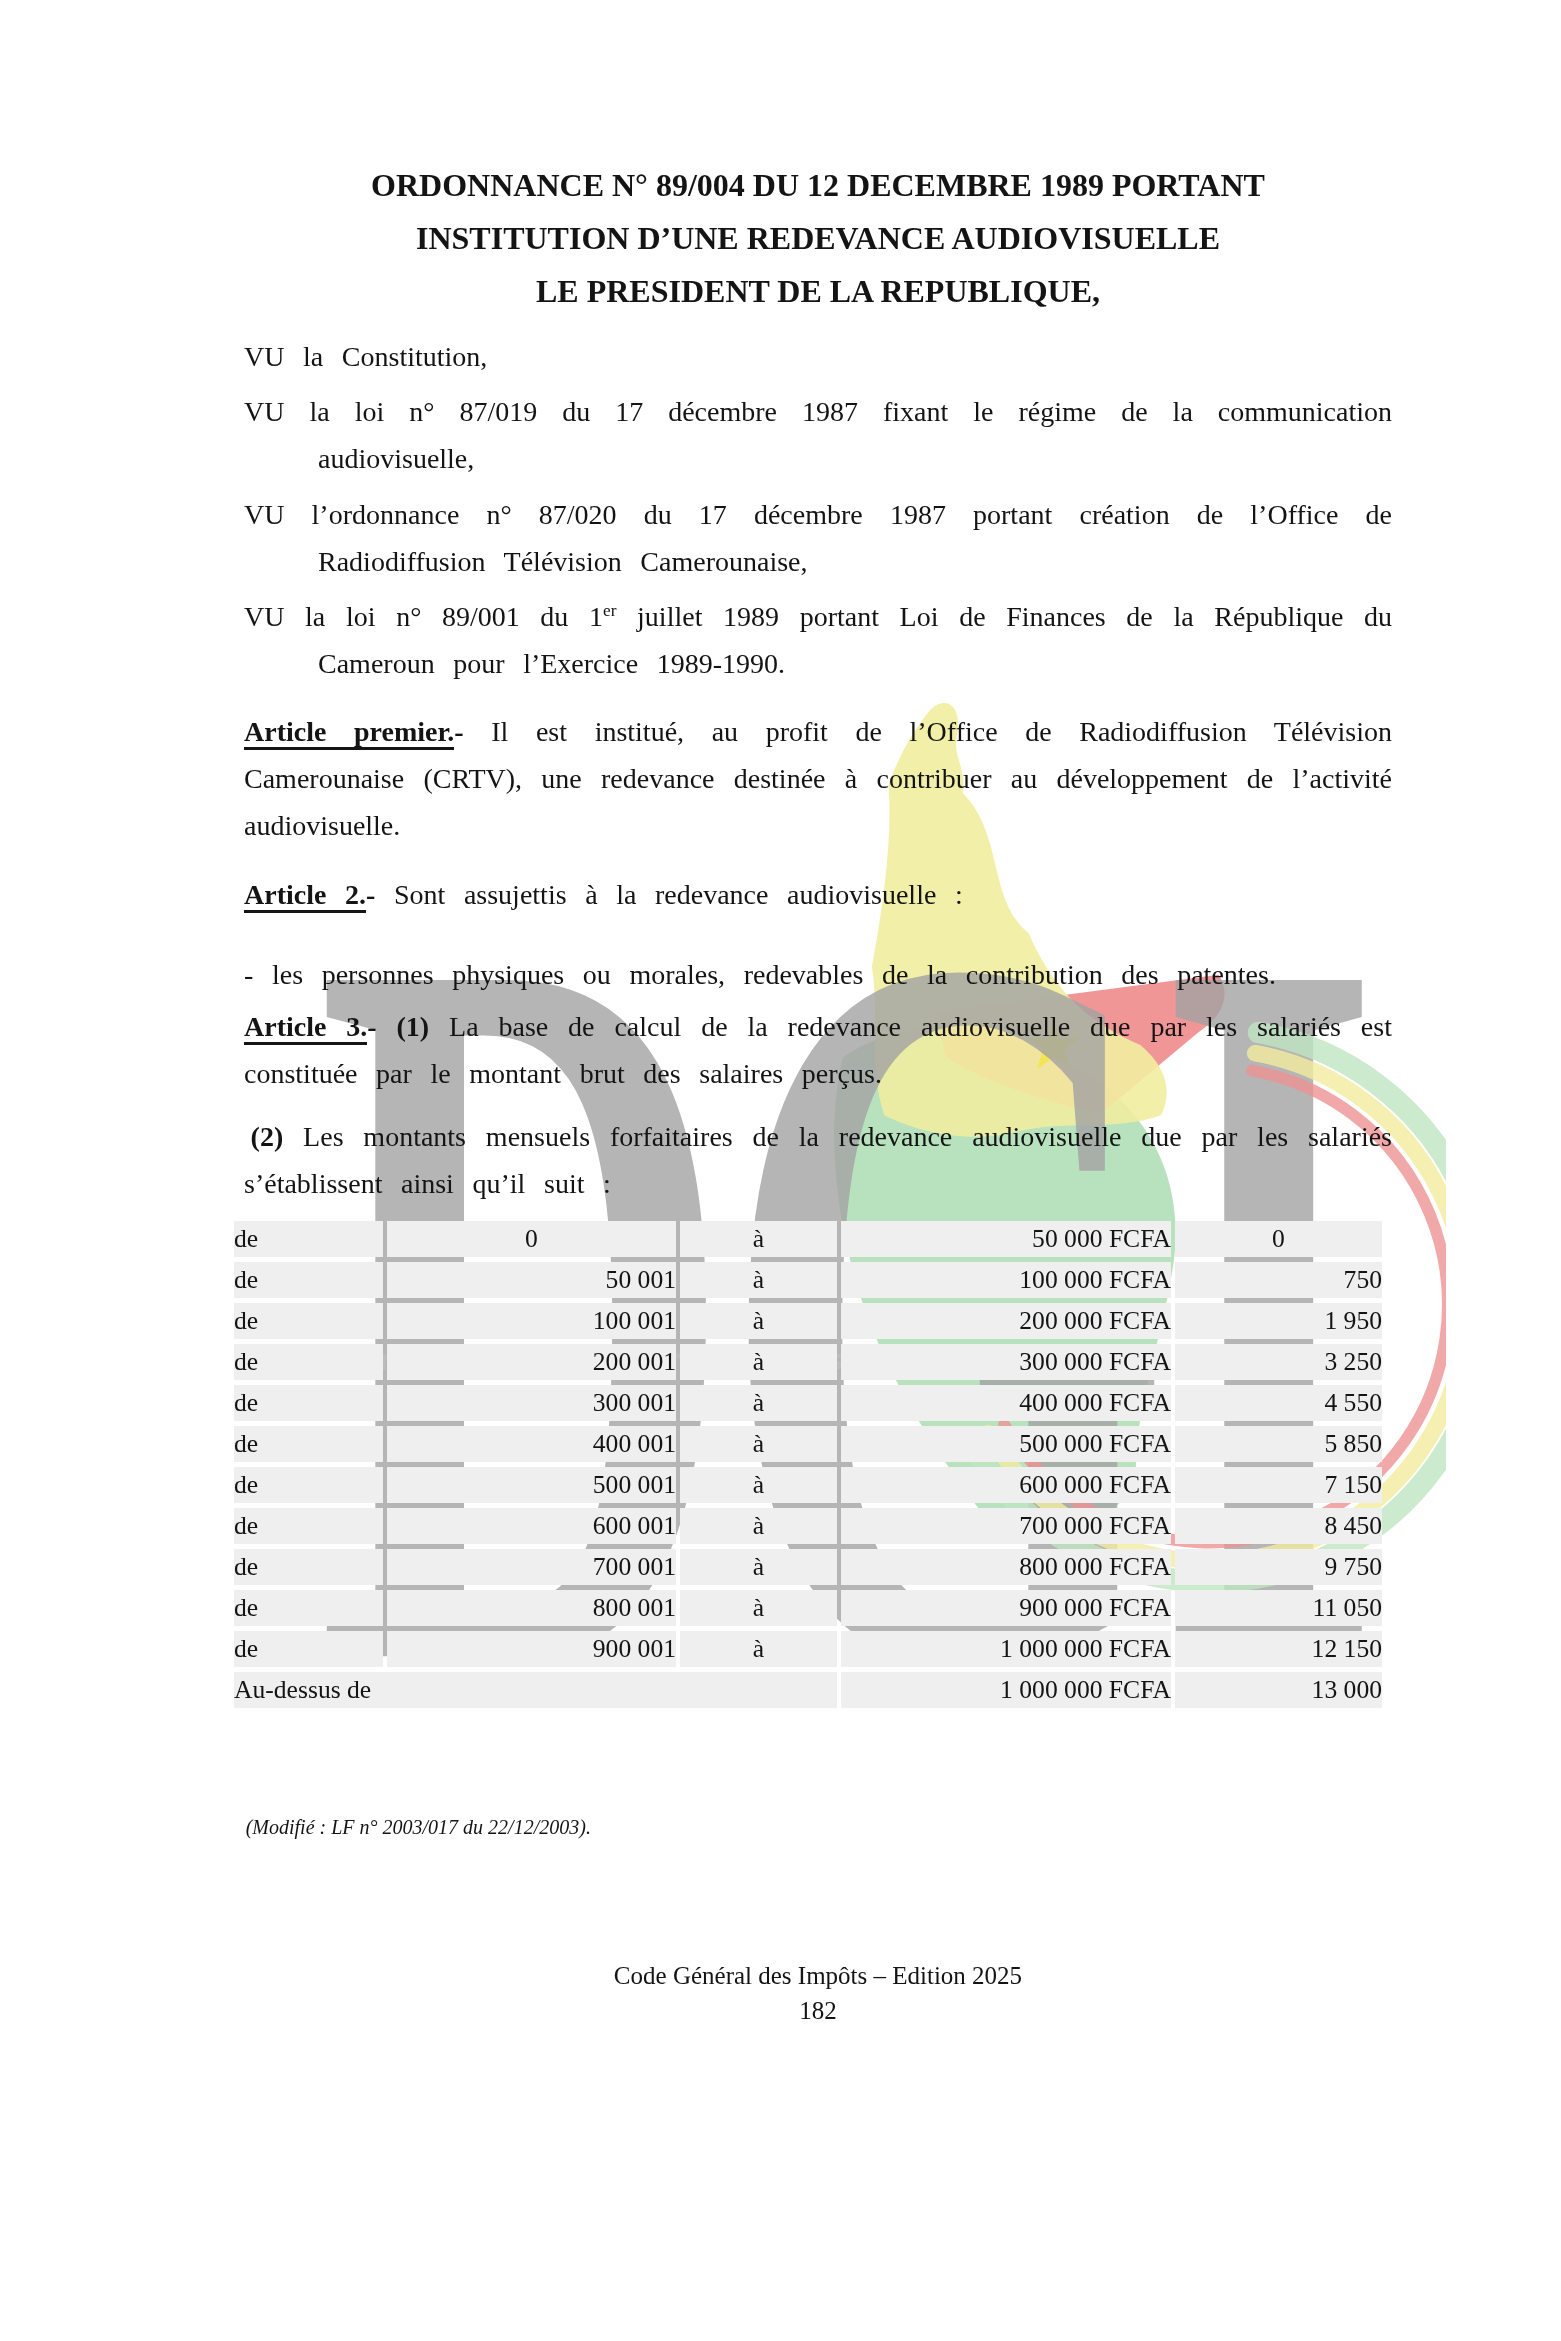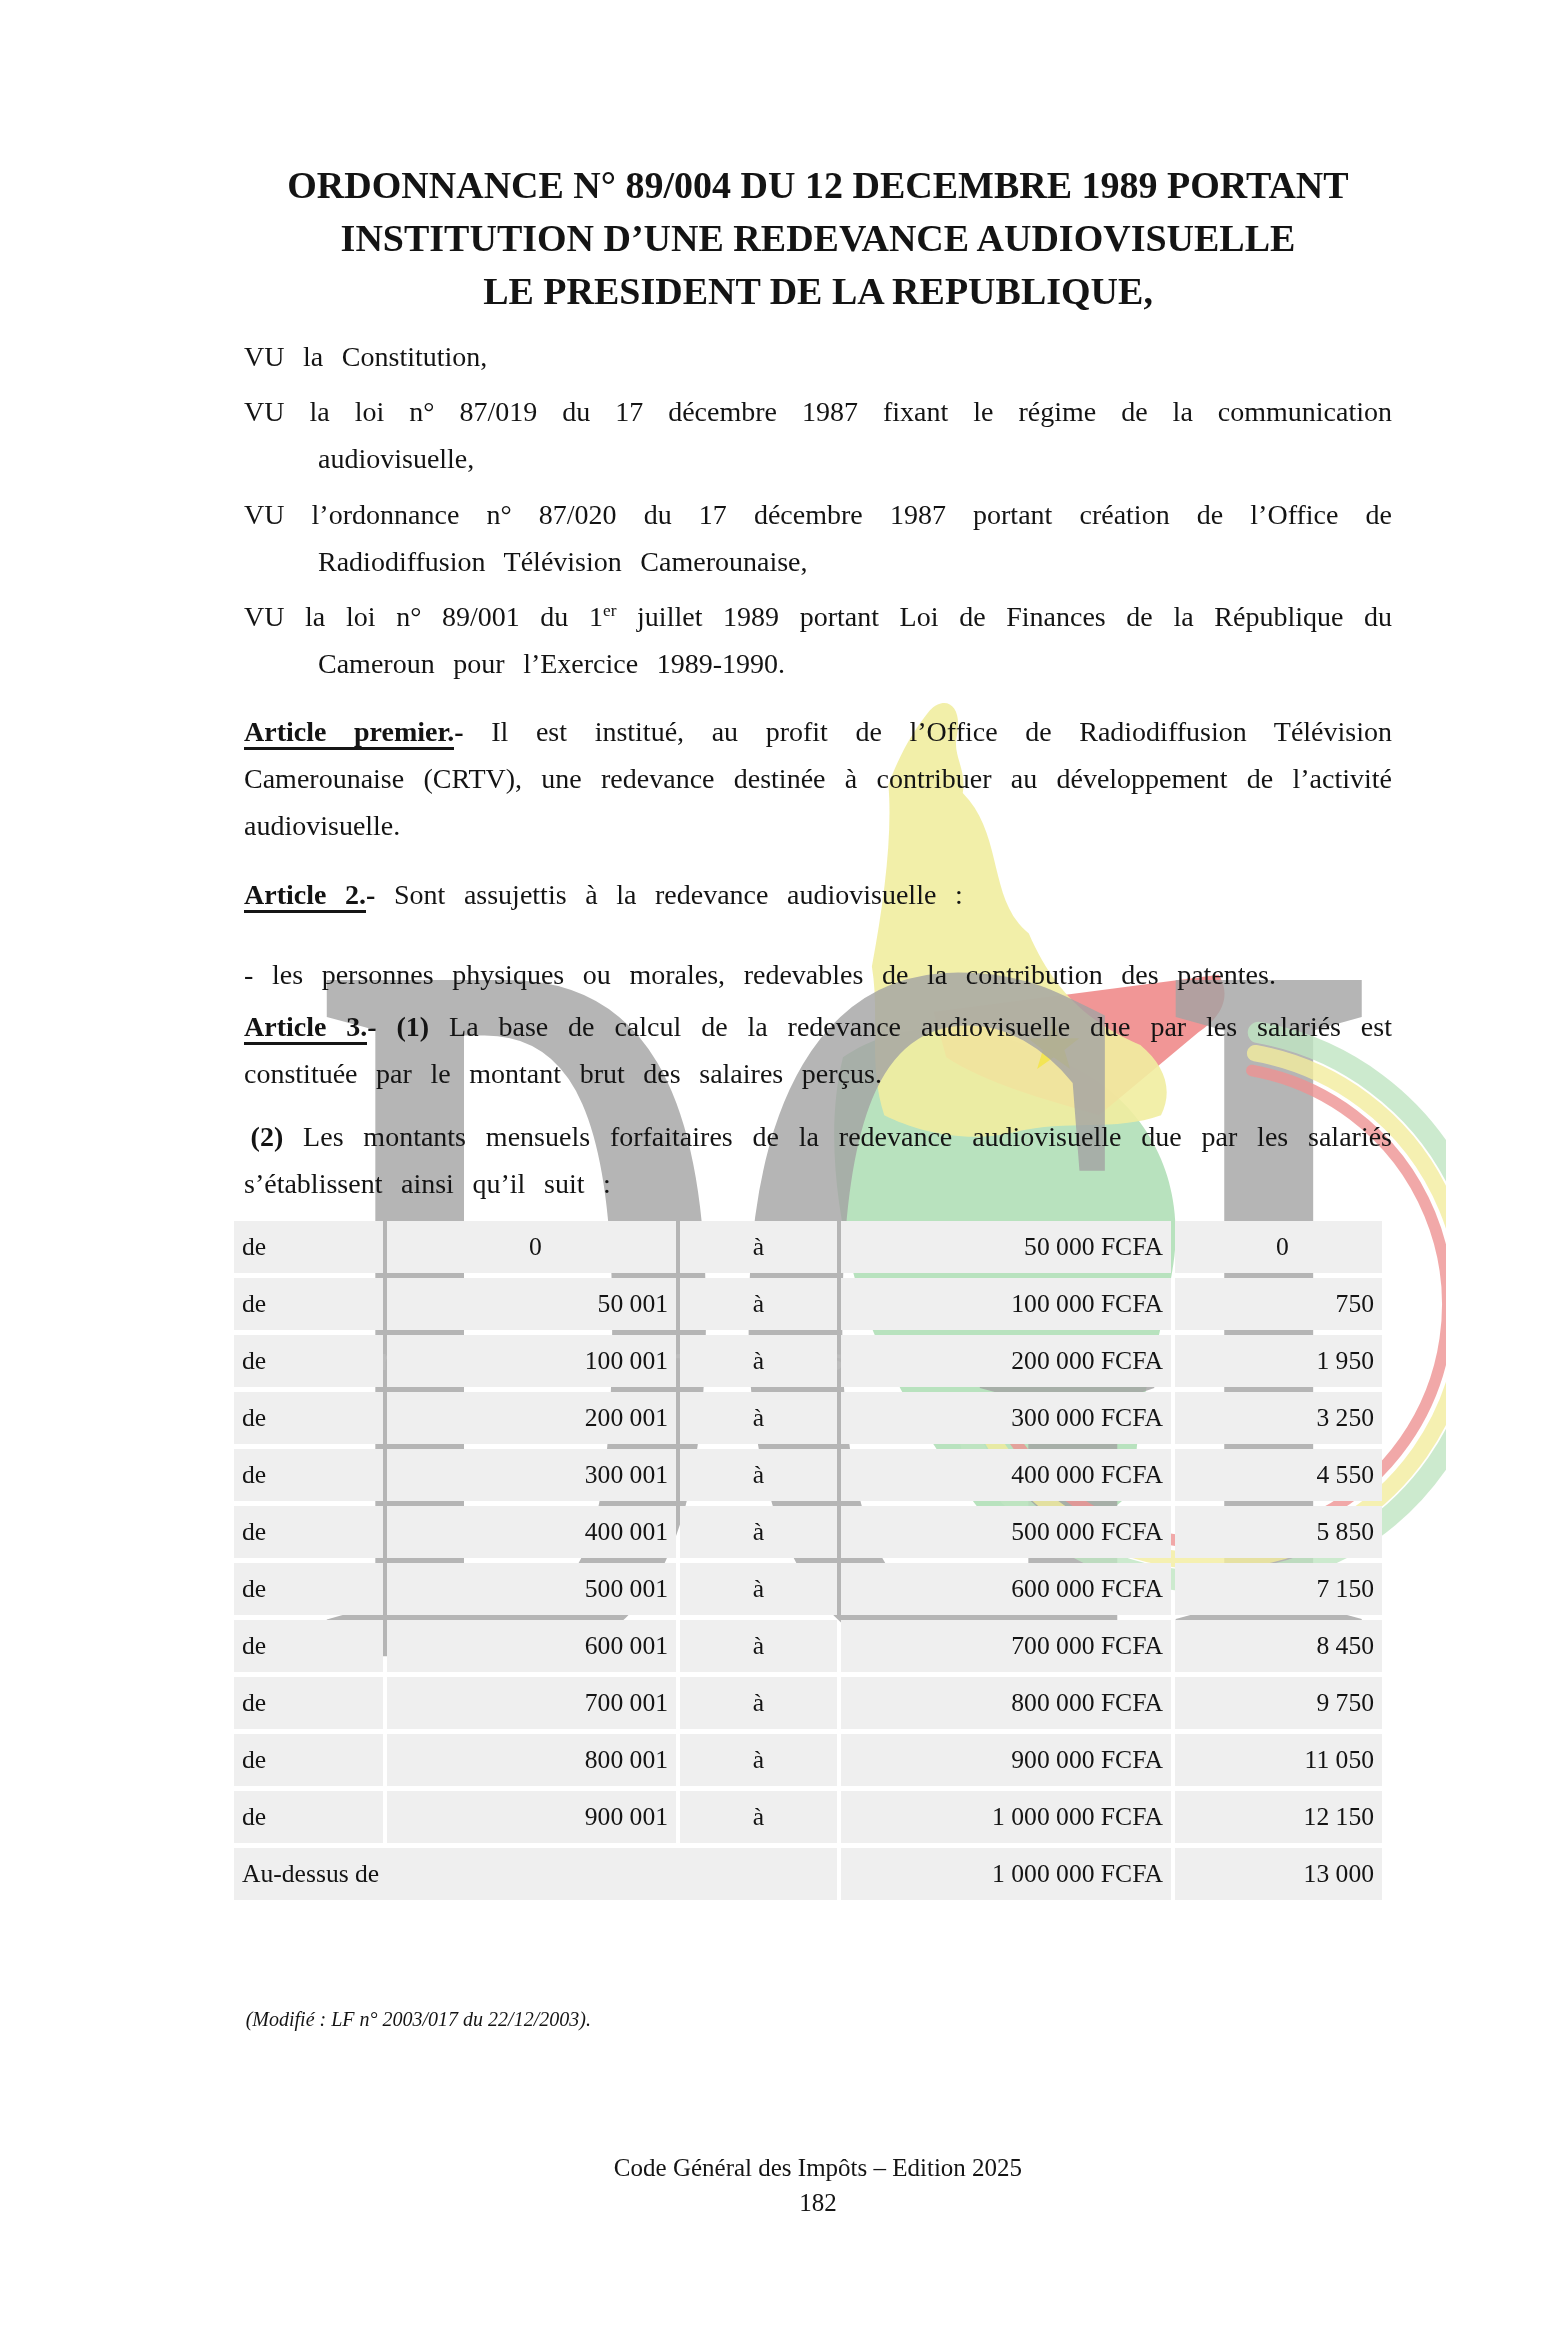--- a/index.html
+++ b/index.html
@@ -16,21 +16,21 @@
     position:absolute; left:273px; top:669px;
     width:1173px; height:1041px;
     z-index:0; pointer-events:none;
   }
   
   .content {
     position:relative; z-index:1;
     padding:159px 169px 0 244px; 
   }
   .title-block { text-align:center; margin-bottom:15px; }
-  .title-line { font-weight:bold; font-size:38px; line-height:53px; }
+  .title-line { font-weight:bold; font-size:32px; line-height:53px; }
   .body-p {
     font-size:28px; line-height:47px;
     text-align:justify; word-spacing:11.6px;
     margin:0;
   }
   .vu-para { padding-left:74px; text-indent:-74px; margin-bottom:8.3px; }
   .vu-last { margin-bottom:21.5px; }
   .ordonne {
     text-align:center; font-weight:bold; font-size:30px;
     line-height:47px; margin:0 0 20px 0; word-spacing:0;
@@ -48,21 +48,21 @@
   
   table.bareme {
     border-collapse:separate; border-spacing:4.1px 5px;
     margin-left:-14px;
     font-size:25.6px;
     table-layout:fixed;
   }
   table.bareme td {
     background:#efefef;
     height:20px; line-height:36px;
-    padding:8px; overflow:hidden; white-space:nowrap;
+    padding:0; overflow:hidden; white-space:nowrap;
   }
   td.c1 { text-align:left;  padding-left:10px; }
   td.c2 { text-align:right; padding-right:95px; }
   td.c3 { text-align:center; }
   td.c4 { text-align:right; padding-right:41px; }
   td.c5 { text-align:right; padding-right:12.4px; }
   tr.r1 td.c2 { text-align:center; padding-right:0; }
   tr.r1 td.c5 { text-align:center; padding-right:0; }
   
   .note {

